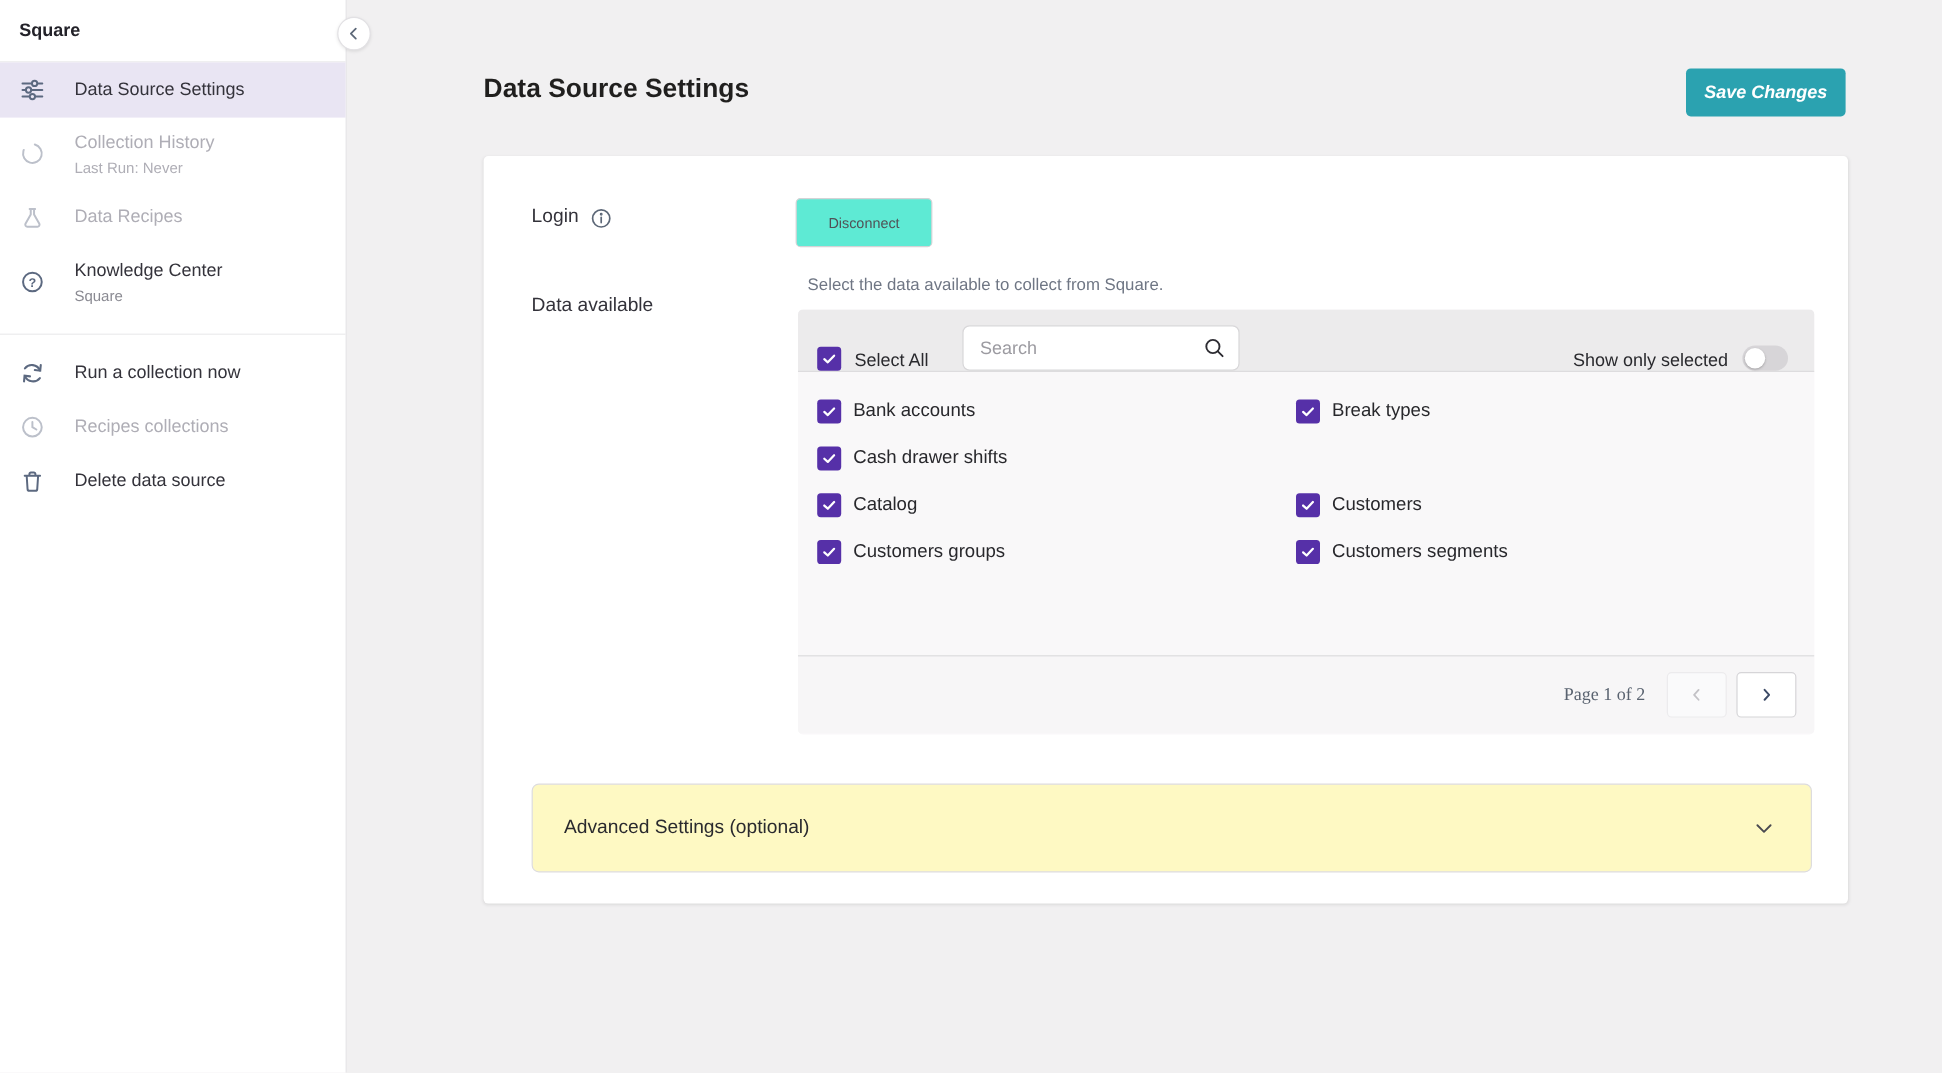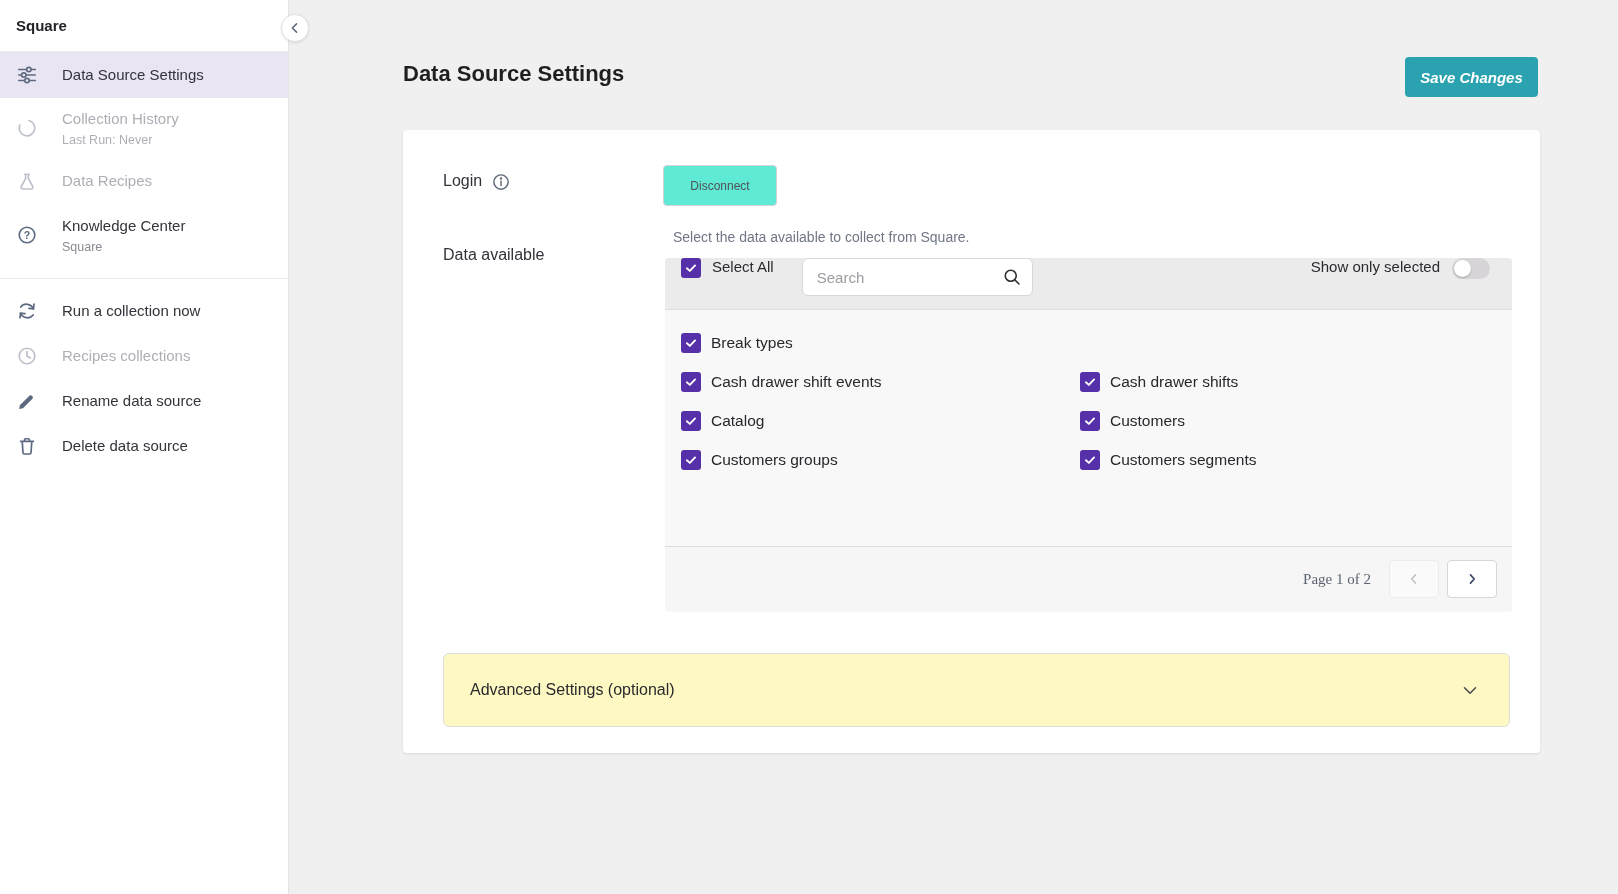--- a/index.html
+++ b/index.html
@@ -37,21 +37,21 @@
     box-shadow:0 1px 3px rgba(33,33,33,.10); }
   .info-ico { width:20px; height:20px; color:#5D6878; display:inline-flex; }
   .disconnect-btn { position:absolute; left:260px; top:35px; width:114px; height:41px; background:#5eead4; border:1px solid #D4D3D6;
     border-radius:4px; font-size:12px; font-weight:500; color:#515157; cursor:pointer; font-family:inherit; }
   .hint { position:absolute; left:270px; top:99px; font-size:14px; color:#6F7684;text-align:center; }
   .da-label { position:absolute; left:40px; top:116px; font-size:16px; color:#33323A; }
 
   
   .panel { position:absolute; left:262px; top:128px; width:847px; height:354px; background:#F9F8F9;
     border-radius:4px; overflow:hidden; }
-  .panel-header { height:52px; background:#ECEBEC; border-bottom:1px solid #DDDCDE; display:flex; align-items:flex-start;
+  .panel-header { height:52px; background:#ECEBEC; border-bottom:1px solid #DDDCDE; display:flex; align-items:flex-end;
     padding:0 22px 0 16px; }
   .cbx { width:20px; height:20px; border-radius:3px; background:#5630A8; display:inline-flex; align-items:center;
     justify-content:center; flex:0 0 20px; cursor:pointer; }
   .cbx svg { width:14px; height:14px; }
   .cbx-label { font-size:15px; color:#2A2A2E; margin-left:11px; }
   .search-wrap { position:relative; margin-left:28px; }
   .search-wrap input { width:231px; height:38px; border:1px solid #D8D7D9; border-radius:6px; background:#fff;
     padding:0 38px 0 14px; font-size:15px; color:#333; font-family:inherit; outline:none; }
   .search-wrap input::placeholder { color:#9C9BA1; }
   .search-ico { position:absolute; right:11px; top:9px; width:20px; height:20px; color:#2E2D33; }
@@ -155,28 +155,20 @@
         <span class="ico">
           <svg viewBox="0 0 24 24" width="22" height="22" stroke="currentColor" stroke-width="1.8" fill="none" stroke-linecap="round">
             <circle cx="12" cy="12" r="8.5"></circle>
               <path d="M12 7.2 V12 l3.6 2.1"></path>
           </svg>
         </span>
         <span class="txt">Recipes collections</span>
       </div>
       <div class="nav-item">
         <span class="ico">
-          <svg viewBox="0 0 24 24" width="22" height="22" fill="currentColor">
-            <path d="M4.2 16.6 L14.3 6.5 a2.4 2.4 0 0 1 3.4 3.4 L7.6 20 L3.4 20.8 Z"></path>
-          </svg>
-        </span>
-        <span class="txt">Rename data source</span>
-      </div>
-      <div class="nav-item">
-        <span class="ico">
           <svg viewBox="0 0 24 24" width="22" height="22" stroke="currentColor" stroke-width="1.8" fill="none" stroke-linecap="round" stroke-linejoin="round">
             <path d="M5 7 h14 M9.3 7 V5.4 a1.3 1.3 0 0 1 1.3-1.3 h2.8 a1.3 1.3 0 0 1 1.3 1.3 V7 M6.8 7 l.8 12.2 a1.6 1.6 0 0 0 1.6 1.5 h5.6 a1.6 1.6 0 0 0 1.6-1.5 L17.2 7"></path>
           </svg>
         </span>
         <span class="txt">Delete data source</span>
       </div>
     </div>
   </div>
 
   <div class="collapse-btn">
@@ -233,32 +225,32 @@
         </div>
 
         <div class="panel-body">
           <div class="row">
             <span class="cell">
               <span class="cbx">
                   <svg viewBox="0 0 24 24">
                     <path d="M5 12.5 L10 17 L19 7.5" stroke="#fff" stroke-width="3.2" fill="none" stroke-linecap="round" stroke-linejoin="round"></path>
                   </svg>
                 </span>
+              <span class="item-label">Bank accounts</span>
+            </span>
+            <span class="cell">
+              <span class="cbx">
+                  <svg viewBox="0 0 24 24">
+                    <path d="M5 12.5 L10 17 L19 7.5" stroke="#fff" stroke-width="3.2" fill="none" stroke-linecap="round" stroke-linejoin="round"></path>
+                  </svg>
+                </span>
               <span class="item-label">Break types</span>
             </span>
           </div>
           <div class="row">
-            <span class="cell">
-              <span class="cbx">
-                  <svg viewBox="0 0 24 24">
-                    <path d="M5 12.5 L10 17 L19 7.5" stroke="#fff" stroke-width="3.2" fill="none" stroke-linecap="round" stroke-linejoin="round"></path>
-                  </svg>
-                </span>
-              <span class="item-label">Cash drawer shift events</span>
-            </span>
             <span class="cell">
               <span class="cbx">
                   <svg viewBox="0 0 24 24">
                     <path d="M5 12.5 L10 17 L19 7.5" stroke="#fff" stroke-width="3.2" fill="none" stroke-linecap="round" stroke-linejoin="round"></path>
                   </svg>
                 </span>
               <span class="item-label">Cash drawer shifts</span>
             </span>
           </div>
           <div class="row">

